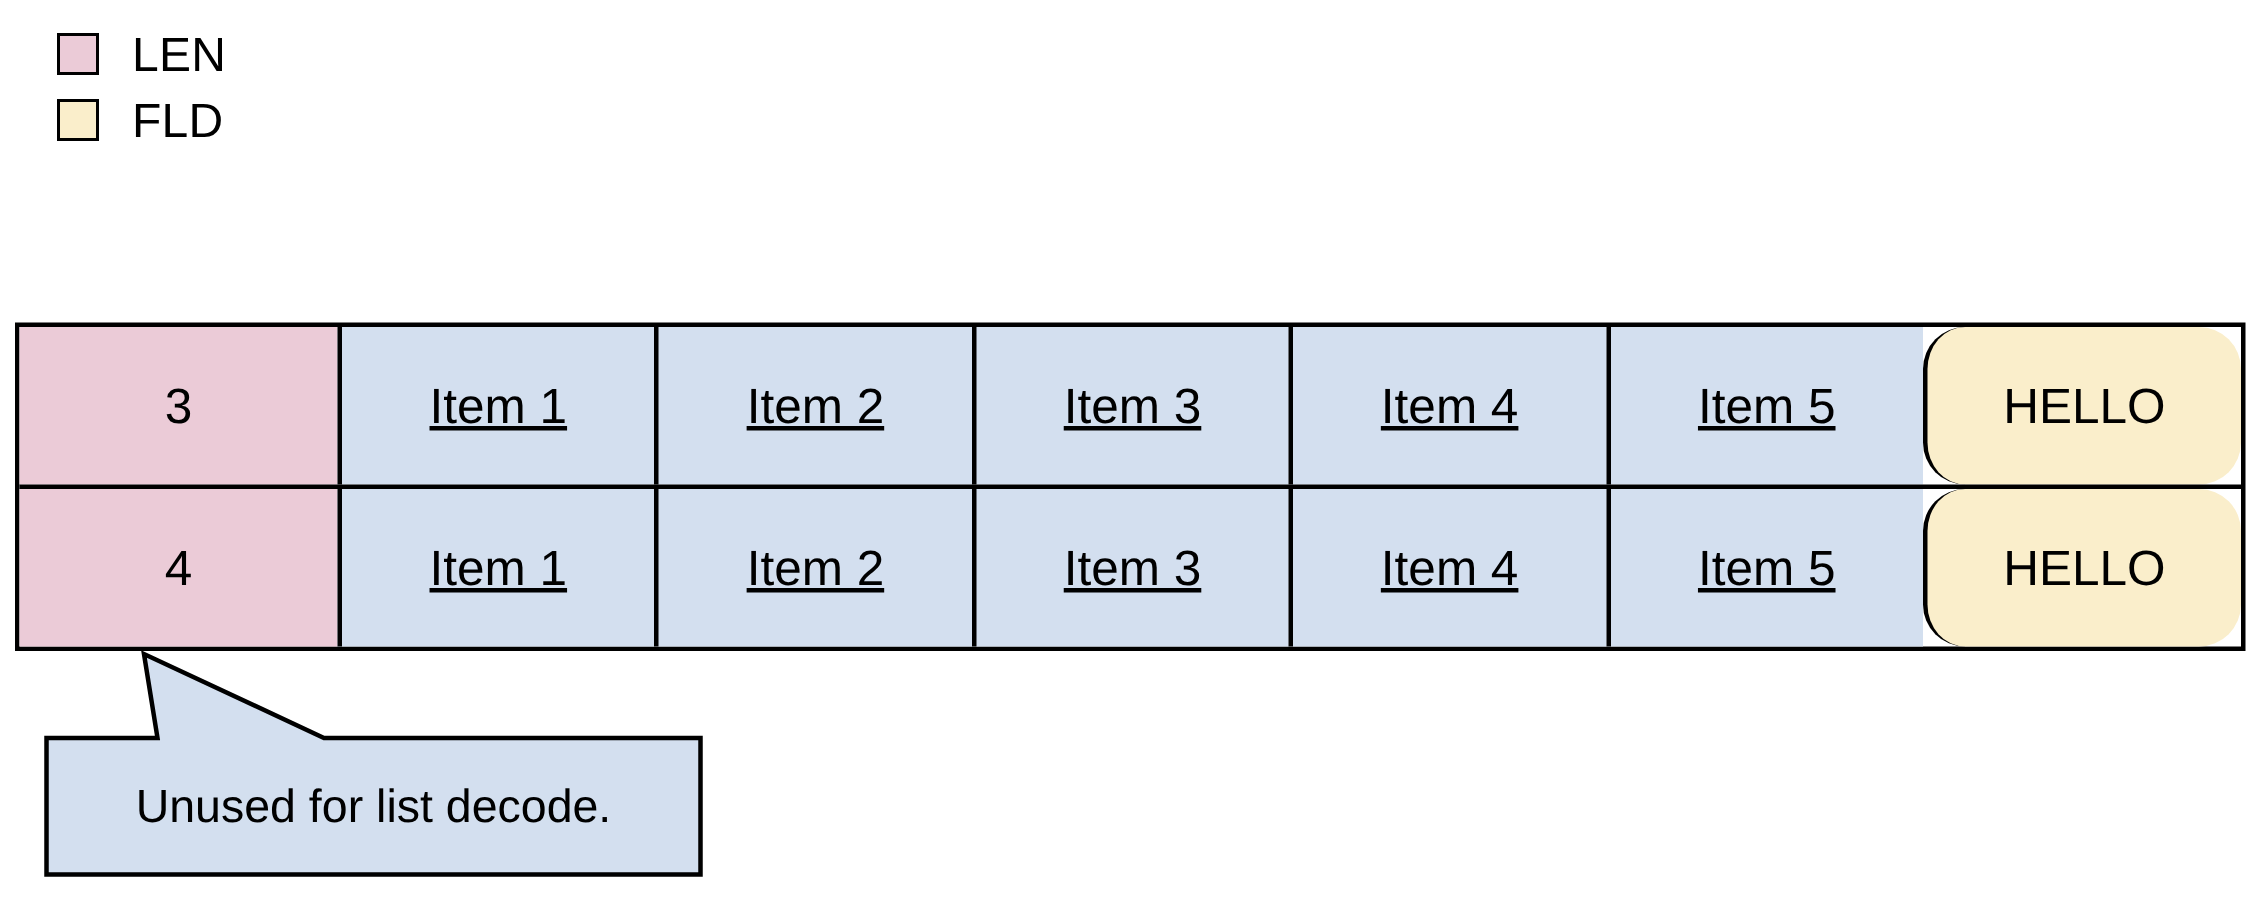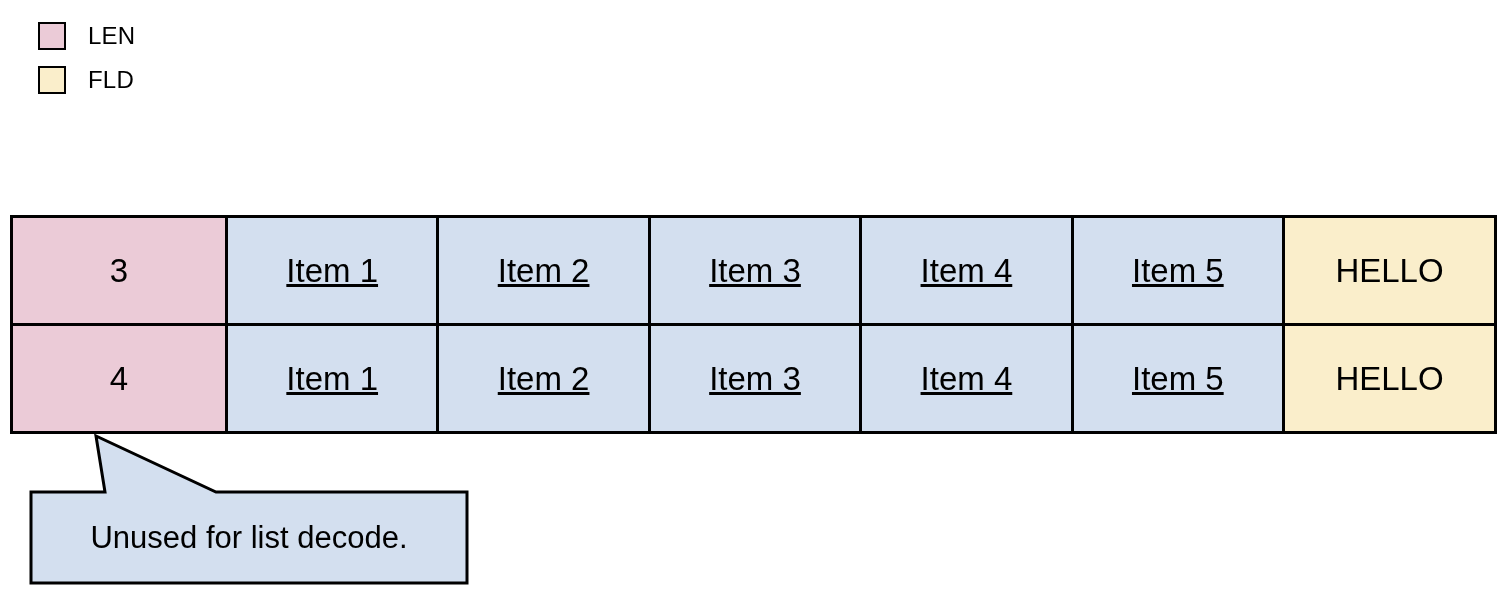--- a/index.html
+++ b/index.html
@@ -29,21 +29,21 @@
   }
   .legend-swatch {
     width: 24px;
     height: 24px;
     border: 2px solid #000000;
     box-sizing: content-box;
     flex: 0 0 auto;
   }
   .legend-label {
     margin-left: 22px;
-    font-size: 24px;
+    font-size: 32px;
     line-height: 34px;
     letter-spacing: 0.2px;
     white-space: nowrap;
   }
 
   
   #packet-table {
     position: absolute;
     left: 10px;
     top: 215px;
@@ -71,21 +71,21 @@
     line-height: 33px;
     box-sizing: border-box;
     overflow: hidden;
     white-space: nowrap;
   }
   .cell + .cell {
     border-left: 3px solid #000000;
   }
   .cell-len  { flex: 0 0 212px; }
   .cell-lst  { flex: 1 1 0; text-decoration: underline; }
-  .cell-fld  { flex: 0 0 212px; }
+  .cell-fld  { flex: 0 0 212px; border-radius: 28px; }
 
   
   #callout {
     position: absolute;
     left: 0;
     top: 0;
     width: 1512px;
     height: 606px;
     pointer-events: none;
   }

